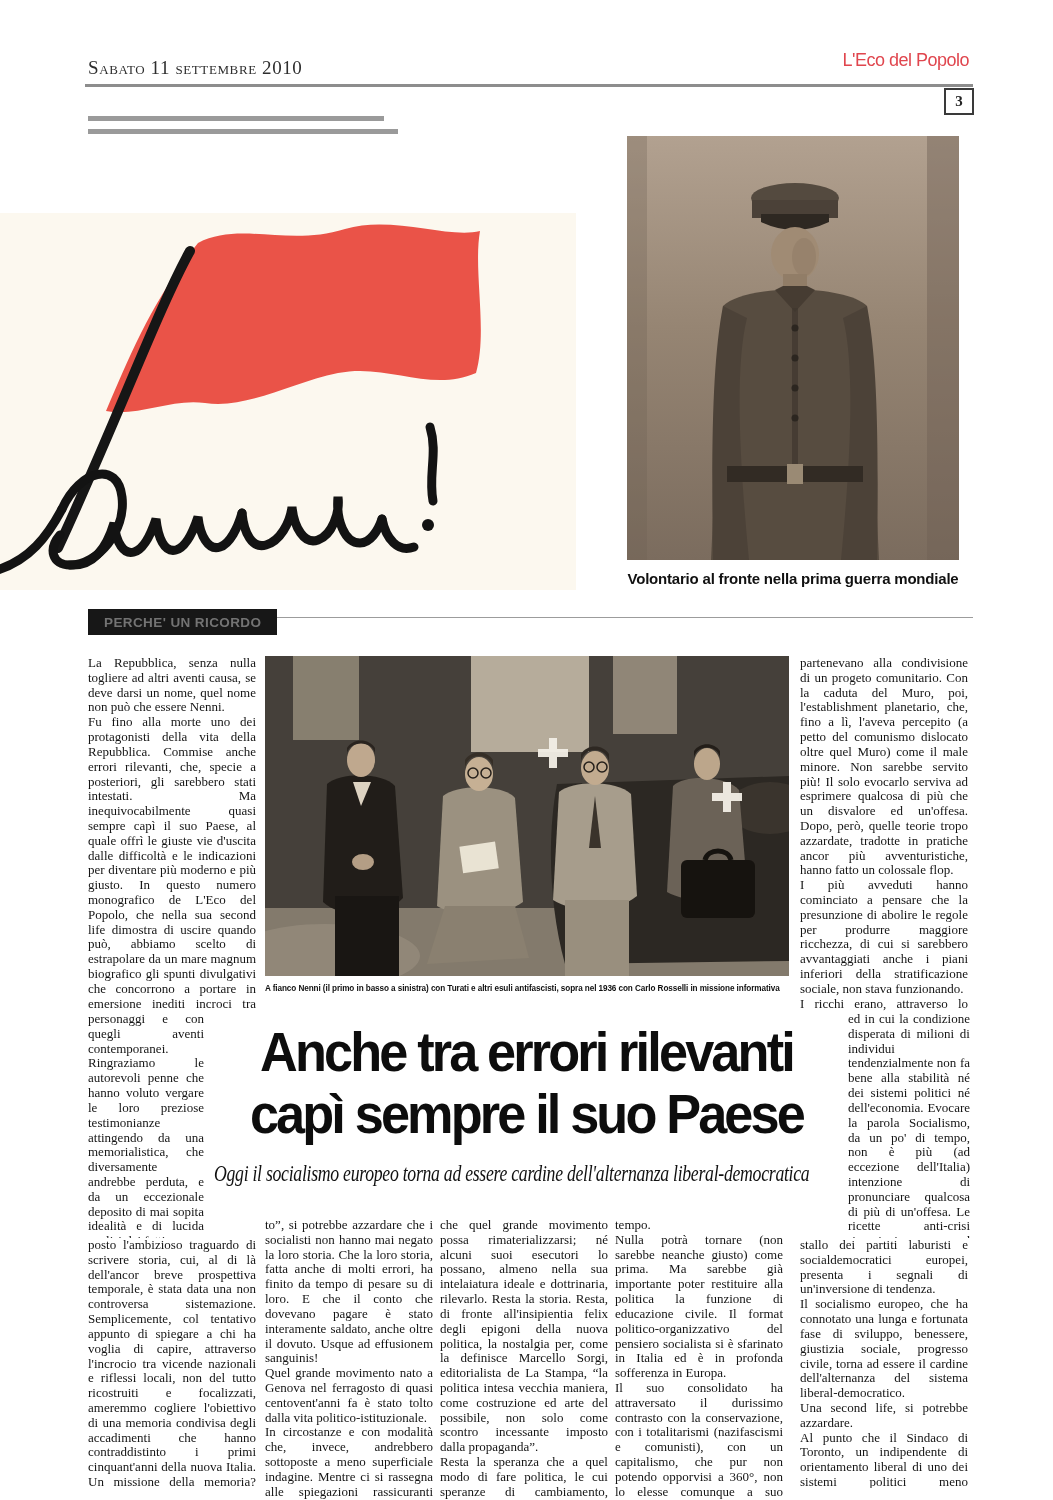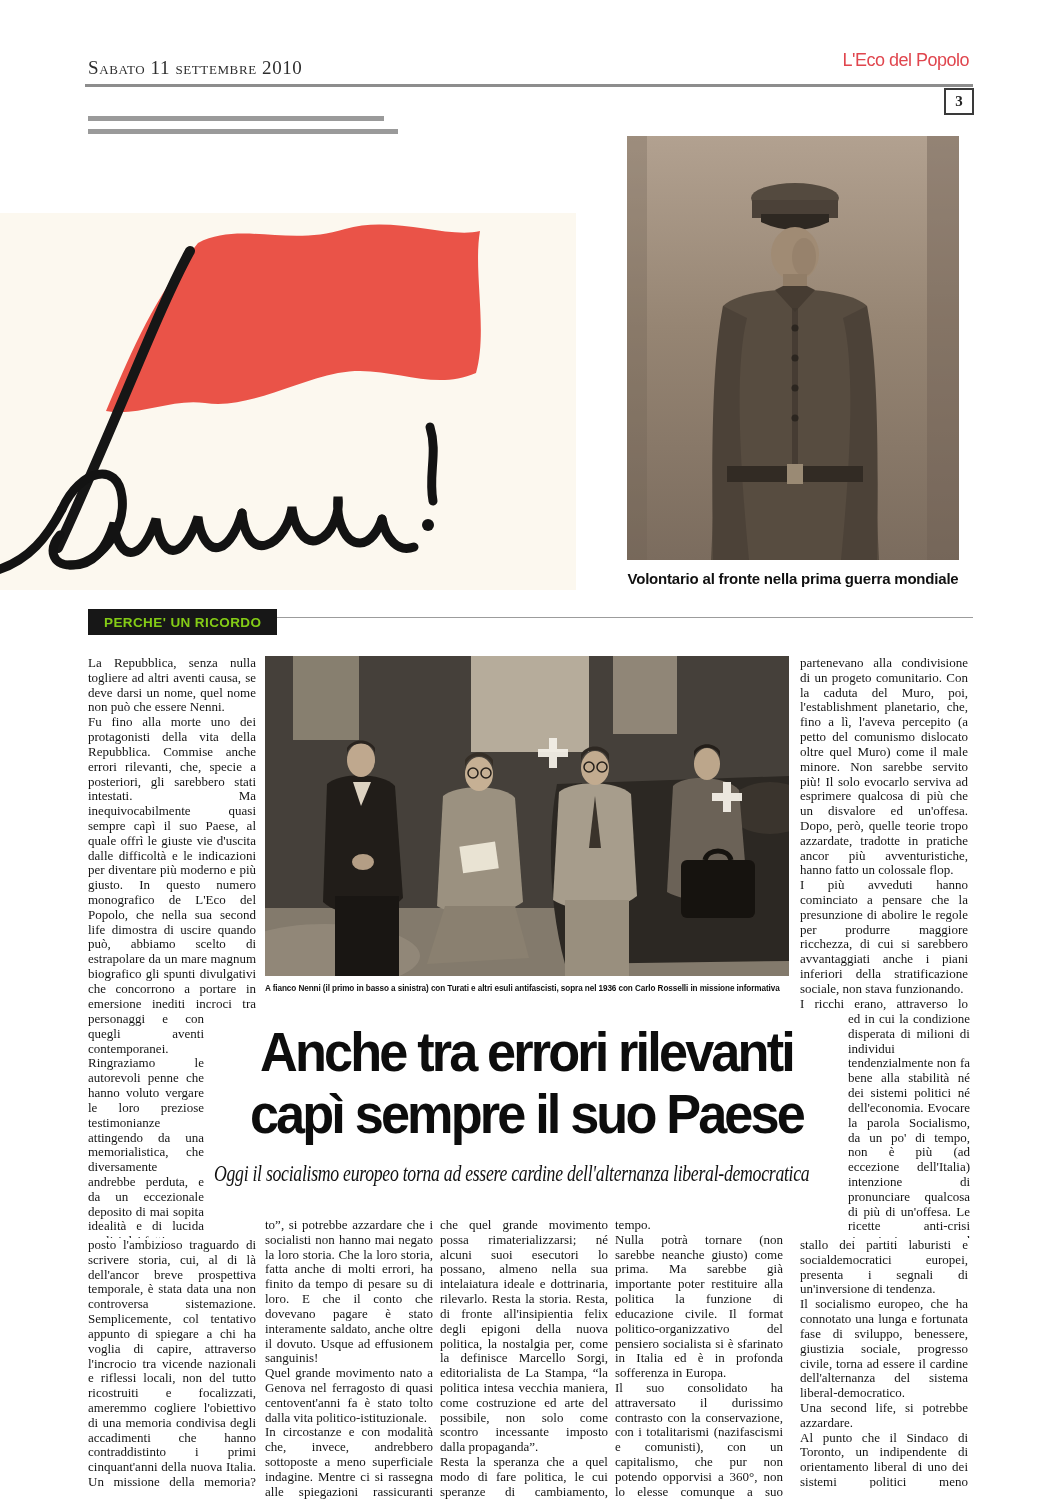--- a/index.html
+++ b/index.html
@@ -32,21 +32,21 @@
   .soldier{position:absolute;left:627px;top:136px;width:332px;height:424px;}
   .soldier-caption{position:absolute;left:627px;top:570px;width:332px;text-align:center;
                    font-family:"Liberation Sans",sans-serif;font-weight:bold;font-size:15px;
                    letter-spacing:-.2px;color:#111;}
   .group-photo{position:absolute;left:265px;top:656px;width:524px;height:320px;}
   .group-caption{position:absolute;left:265px;top:983px;width:580px;
                  font-family:"Liberation Sans",sans-serif;font-weight:bold;font-size:8.8px;
                  letter-spacing:-.1px;white-space:nowrap;transform:scaleX(.93);transform-origin:left;color:#111;}
   
   .section-rule{position:absolute;left:88px;right:80px;top:617px;height:1px;background:#9c9c9c;}
-  .section-label{position:absolute;left:88px;top:609px;background:var(--box-black);color:#84cc16;
+  .section-label{position:absolute;left:88px;top:609px;background:var(--box-black);color:#737373;
                  font-family:"Liberation Sans",sans-serif;font-weight:bold;font-size:13.5px;
                  letter-spacing:.4px;padding:6px 16px 5px;}
   
   .headline{position:absolute;left:212px;top:1022px;width:662px;text-align:center;
             font-family:"Liberation Sans",sans-serif;font-weight:bold;font-size:55px;
             line-height:1.12;letter-spacing:-3px;color:#0d0d0d;white-space:pre-line;
             transform:scaleX(.95);transform-origin:left top;}
   .subhead{position:absolute;left:214px;top:1160px;width:900px;font-style:italic;font-size:24px;
            letter-spacing:-.4px;color:#111;white-space:nowrap;
            transform:scaleX(.74);transform-origin:left top;}

